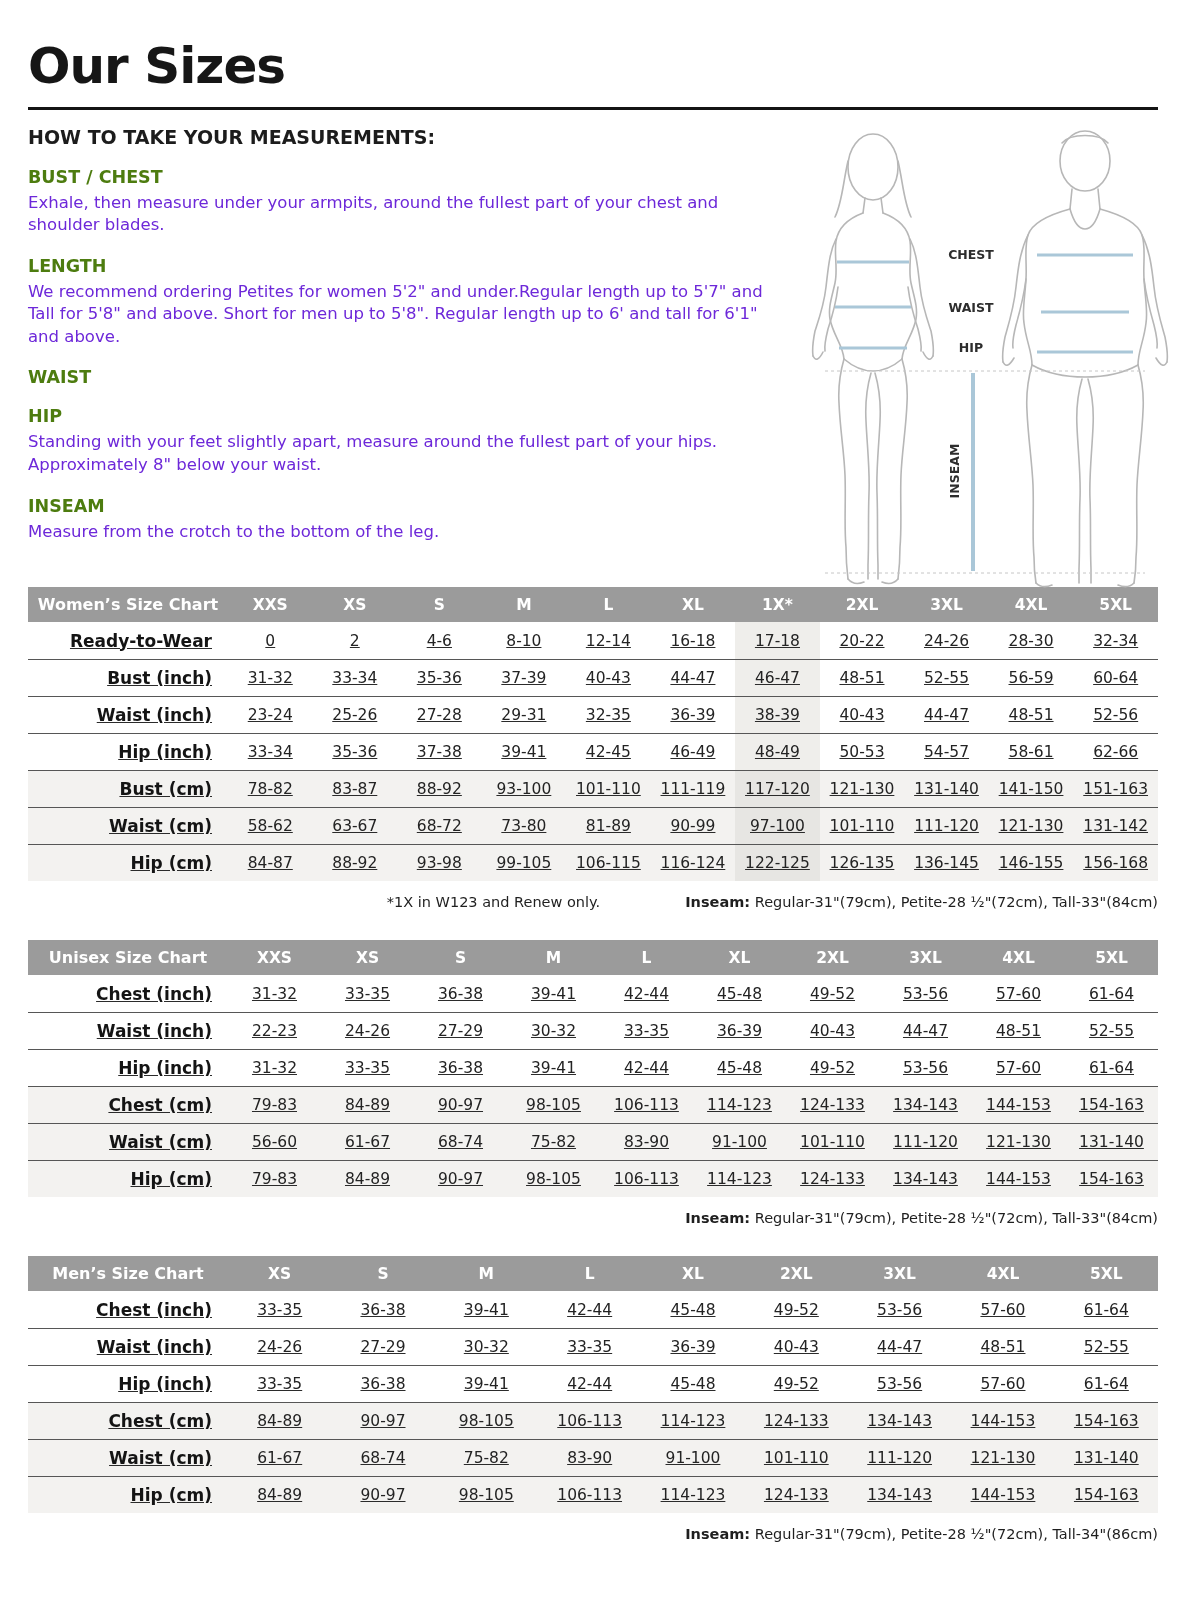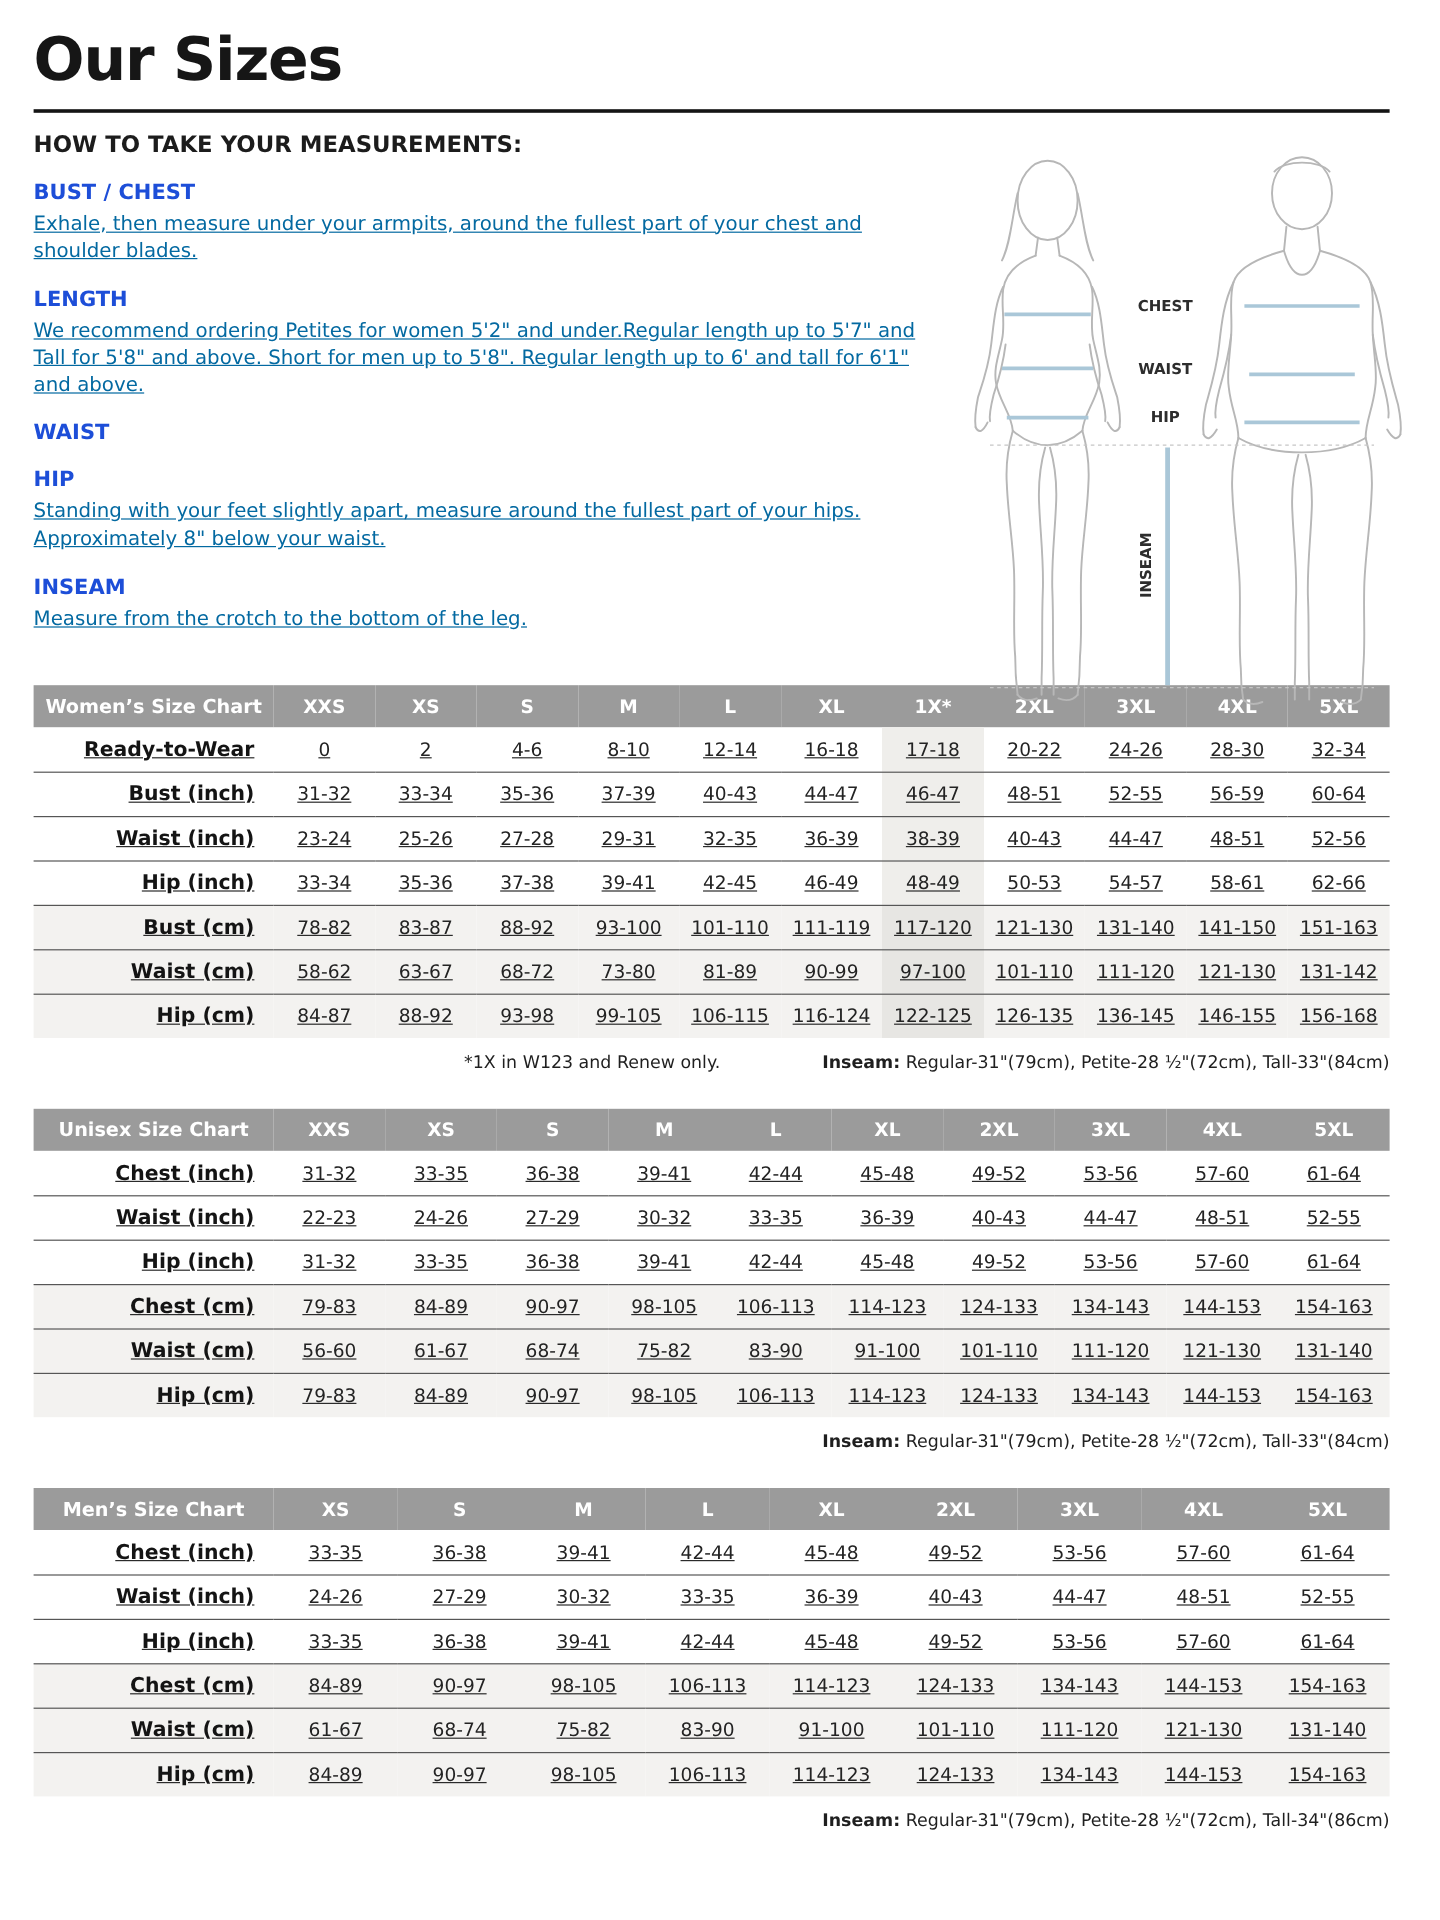--- a/index.html
+++ b/index.html
@@ -4,27 +4,27 @@
 <style>
   html,body{margin:0;padding:0;background:#fff;}
   body{
     width:1200px;height:1600px;
     font-family:"DejaVu Sans","Liberation Sans",sans-serif;
     color:#2b2b2b;position:relative;overflow:hidden;
   }
   .content{width:1130px;margin-left:28px;}
   h1{
     font-size:50px;font-weight:bold;color:#161616;
-    letter-spacing:-1px;margin:24px 0 14px 0;line-height:1.05;
+    letter-spacing:-1px;margin:40px 0 14px 0;line-height:1.05;
   }
   .rule{border:none;border-top:3px solid #141414;margin:0 0 16px 0;width:1130px;}
   .howto{font-size:19px;font-weight:bold;color:#1c1c1c;margin:10px 0 2px 0;}
   .leftcol{width:742px;}
-  .sec h3{font-size:17.5px;font-weight:bold;color:#1d4ed8;margin:19px 0 5px 0;}
-  .sec p{font-size:16.5px;line-height:1.37;color:#0369a1;margin:0;text-decoration:underline;}
+  .sec h3{font-size:17.5px;font-weight:bold;color:#4d7c0f;margin:19px 0 5px 0;}
+  .sec p{font-size:16.5px;line-height:1.37;color:#6d28d9;margin:0;}
   .diagram{position:absolute;left:785px;top:121px;width:390px;height:470px;}
   
   .tblock{margin-top:30px;}
   .tblock.first{margin-top:44px;}
   table.sz{width:1130px;border-collapse:collapse;table-layout:fixed;}
   table.sz thead th{
     background:#9b9b9b;color:#fff;font-weight:bold;font-size:15.5px;
     height:35px;padding:0;
   }
   table.sz thead th.lbl{font-size:16px;}

